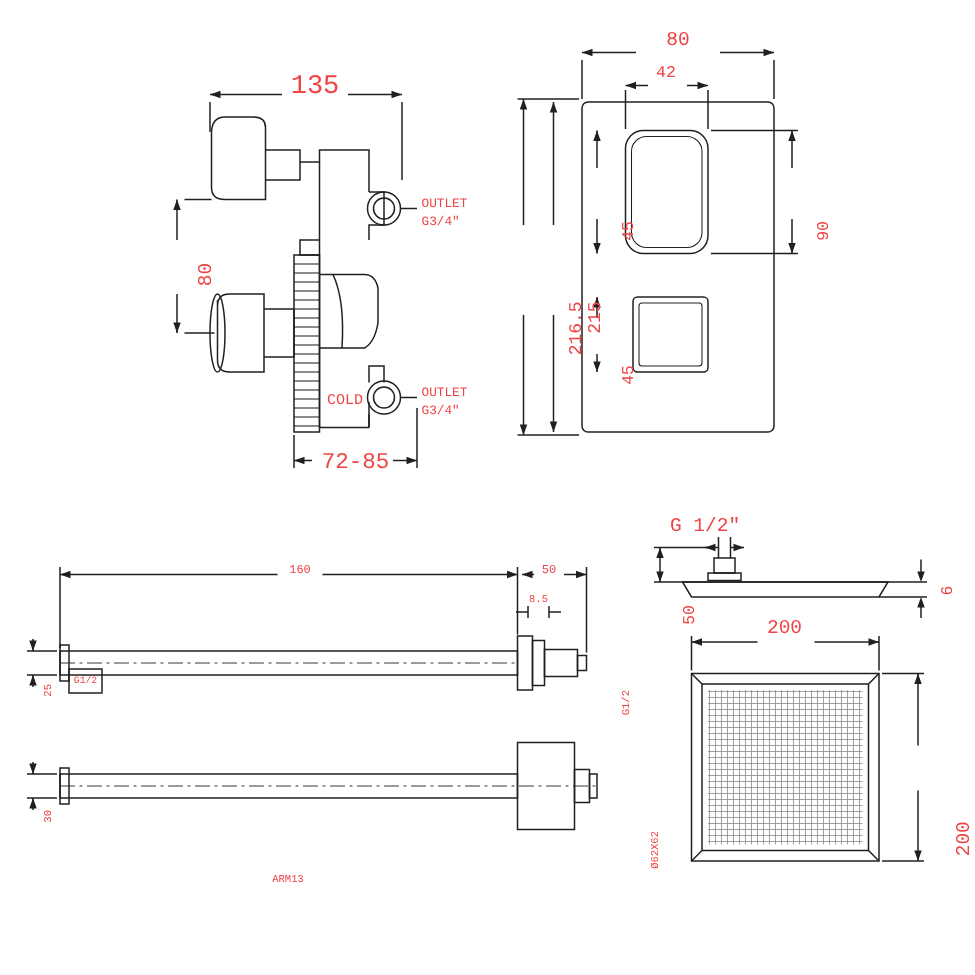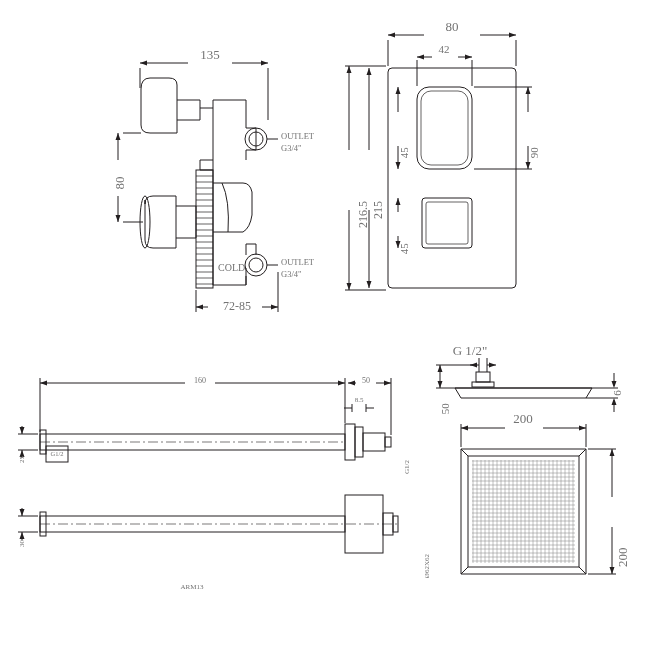--- a/index.html
+++ b/index.html
@@ -21,22 +21,22 @@
     width: 650px; height: 650px;
   }
   svg.draw {
     position: absolute;
     left: 0; top: 0;
     width: 650px;
     height: 650px;
   }
   .lbl {
     position: absolute;
-    font-family: Liberation Serif, serif;
-    color: #737373;
+    font-family: Liberation Mono, monospace;
+    color: #ef4444;
     white-space: pre;
     line-height: 1.15;
   }
   .lbl.c { transform: translateX(-50%); text-align: center; }
   .vert {
     transform-origin: 0 0;
   }
 </style>
 </head>
 <body>
@@ -320,27 +320,27 @@
       <line x1="612" y1="449" x2="612" y2="497"></line>
       <line x1="612" y1="527" x2="612" y2="574"></line>
       <path d="M612 449 l-2.5 7 h5 z" fill="#231f20" stroke="none"></path>
       <path d="M612 574 l-2.5 -7 h5 z" fill="#231f20" stroke="none"></path>
       <line x1="588" y1="449" x2="616" y2="449"></line>
       <line x1="588" y1="574" x2="616" y2="574"></line>
 
     </g>
   </svg>
 
-  <div class="lbl c" style="left:210px; top:48px; font-size:13px;">135</div>
+  <div class="lbl c" style="left:210px; top:48px; font-size:18px;">135</div>
 
   <div class="lbl" style="left:107px; top:168px; font-size:13px;">
     <span class="vert" style="display:inline-block; transform: rotate(-90deg) translate(-50%,-50%);">80</span>
   </div>
 
-  <div class="lbl c" style="left:237px; top:300px; font-size:12px;">72-85</div>
+  <div class="lbl c" style="left:237px; top:300px; font-size:15px;">72-85</div>
 
   <div class="lbl" style="left:281px; top:132px; font-size:8.5px;">OUTLET</div>
   <div class="lbl" style="left:281px; top:144px; font-size:8.5px;">G3/4"</div>
 
   <div class="lbl" style="left:281px; top:258px; font-size:8.5px;">OUTLET</div>
   <div class="lbl" style="left:281px; top:270px; font-size:8.5px;">G3/4"</div>
 
   <div class="lbl" style="left:218px; top:262px; font-size:10px;">COLD</div>
 
   <div class="lbl c" style="left:452px; top:20px; font-size:13px;">80</div>

